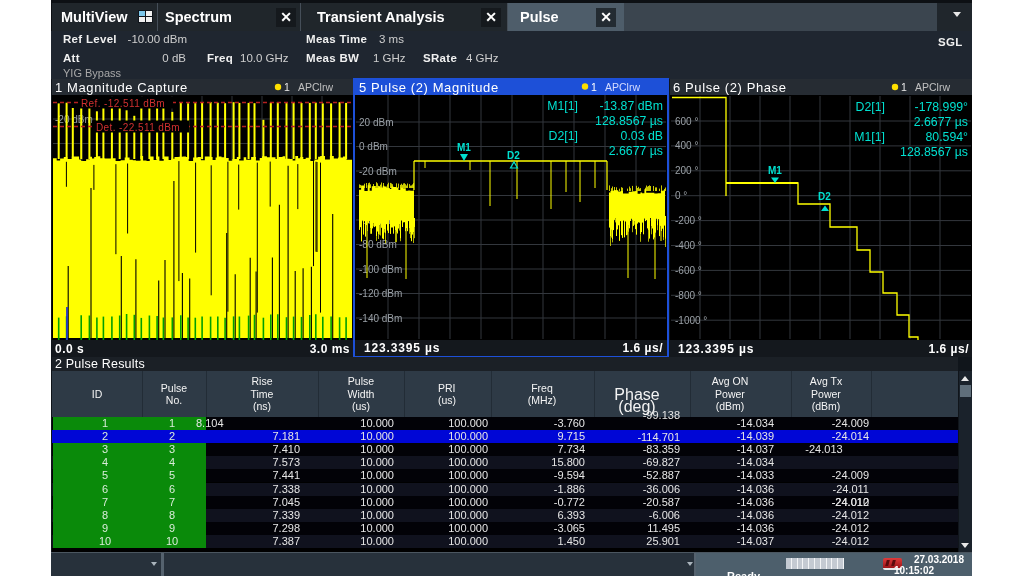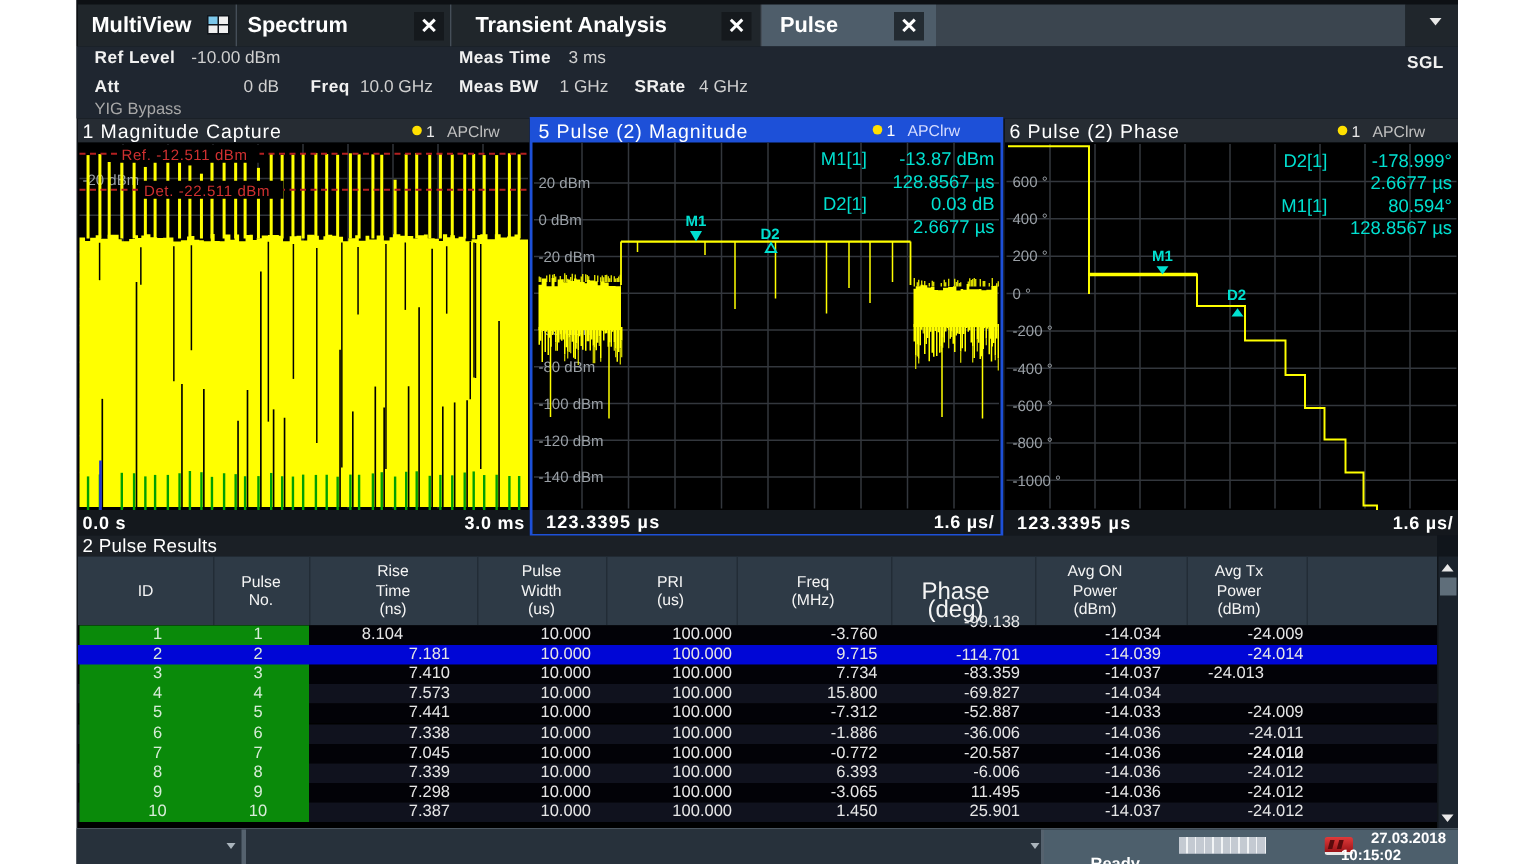--- a/index.html
+++ b/index.html
@@ -557,21 +557,21 @@
 <div style="position:absolute;left:690px;top:371px;width:1px;height:46px;background:#222c36;"></div>
 <div style="position:absolute;left:791px;top:371px;width:1px;height:46px;background:#222c36;"></div>
 <div style="position:absolute;left:871px;top:371px;width:1px;height:46px;background:#222c36;"></div>
 
 <div class="abs" style="left:52px;top:417px;width:906px;height:135px;background:#000;"></div>
 <div class="abs" style="left:53px;top:417px;width:153px;height:131px;background:#0a8a0a;z-index:2;"></div>
 <div class="abs" style="font-size:11px;">
 <div style="position:absolute;left:52px;top:417.0px;width:906px;height:13.1px;background:#020207;z-index:1;"></div>
     <div style="z-index:4;position:absolute;left:60px;top:417.0px;width:90px;height:13.1px;color:#d9ecd9;text-align:center;line-height:13.1px;">1</div>
     <div style="z-index:4;position:absolute;left:127px;top:417.0px;width:90px;height:13.1px;color:#d9ecd9;text-align:center;line-height:13.1px;">1</div>
-    <div style="z-index:4;position:absolute;left:210px;top:417.0px;width:90px;height:13.1px;color:#e6e6e6;text-align:center;line-height:13.1px;">8.104</div>
+    <div style="z-index:4;position:absolute;left:196px;top:417.0px;width:90px;height:13.1px;color:#e6e6e6;text-align:left;line-height:13.1px;">8.104</div>
     <div style="z-index:4;position:absolute;left:304px;top:417.0px;width:90px;height:13.1px;color:#e6e6e6;text-align:right;line-height:13.1px;">10.000</div>
     <div style="z-index:4;position:absolute;left:398px;top:417.0px;width:90px;height:13.1px;color:#e6e6e6;text-align:right;line-height:13.1px;">100.000</div>
     <div style="z-index:4;position:absolute;left:495px;top:417.0px;width:90px;height:13.1px;color:#e6e6e6;text-align:right;line-height:13.1px;">-3.760</div>
     <div style="z-index:4;position:absolute;left:590px;top:431px;width:90px;height:27px;color:#e6e6e6;text-align:right;line-height:13.1px;">-114.701</div>
     <div style="z-index:4;position:absolute;left:684px;top:417.0px;width:90px;height:13.1px;color:#e6e6e6;text-align:right;line-height:13.1px;">-14.034</div>
     <div style="z-index:4;position:absolute;left:779px;top:417.0px;width:90px;height:13.1px;color:#e6e6e6;text-align:right;line-height:13.1px;">-24.009</div>
 <div style="position:absolute;left:52px;top:430.1px;width:906px;height:13.1px;background:#0006d6;z-index:3;"></div>
     <div style="z-index:4;position:absolute;left:60px;top:430.1px;width:90px;height:13.1px;color:#d9ecd9;text-align:center;line-height:13.1px;">2</div>
     <div style="z-index:4;position:absolute;left:127px;top:430.1px;width:90px;height:13.1px;color:#d9ecd9;text-align:center;line-height:13.1px;">2</div>
     <div style="z-index:4;position:absolute;left:210px;top:430.1px;width:90px;height:13.1px;color:#e6e6e6;text-align:right;line-height:13.1px;">7.181</div>
@@ -600,21 +600,21 @@
     <div style="z-index:4;position:absolute;left:495px;top:456.3px;width:90px;height:13.1px;color:#e6e6e6;text-align:right;line-height:13.1px;">15.800</div>
     <div style="z-index:4;position:absolute;left:590px;top:456.3px;width:90px;height:13.1px;color:#e6e6e6;text-align:right;line-height:13.1px;">-69.827</div>
     <div style="z-index:4;position:absolute;left:684px;top:456.3px;width:90px;height:13.1px;color:#e6e6e6;text-align:right;line-height:13.1px;">-14.034</div>
     <div style="z-index:4;position:absolute;left:779px;top:456.3px;width:90px;height:13.1px;color:#e6e6e6;text-align:right;line-height:13.1px;margin-top:40px;">-24.010</div>
 <div style="position:absolute;left:52px;top:469.4px;width:906px;height:13.1px;background:#020207;z-index:1;"></div>
     <div style="z-index:4;position:absolute;left:60px;top:469.4px;width:90px;height:13.1px;color:#d9ecd9;text-align:center;line-height:13.1px;">5</div>
     <div style="z-index:4;position:absolute;left:127px;top:469.4px;width:90px;height:13.1px;color:#d9ecd9;text-align:center;line-height:13.1px;">5</div>
     <div style="z-index:4;position:absolute;left:210px;top:469.4px;width:90px;height:13.1px;color:#e6e6e6;text-align:right;line-height:13.1px;">7.441</div>
     <div style="z-index:4;position:absolute;left:304px;top:469.4px;width:90px;height:13.1px;color:#e6e6e6;text-align:right;line-height:13.1px;">10.000</div>
     <div style="z-index:4;position:absolute;left:398px;top:469.4px;width:90px;height:13.1px;color:#e6e6e6;text-align:right;line-height:13.1px;">100.000</div>
-    <div style="z-index:4;position:absolute;left:495px;top:469.4px;width:90px;height:13.1px;color:#e6e6e6;text-align:right;line-height:13.1px;">-7.312</div>
+    <div style="z-index:4;position:absolute;left:495px;top:469.4px;width:90px;height:13.1px;color:#e6e6e6;text-align:right;line-height:13.1px;">-9.594</div>
     <div style="z-index:4;position:absolute;left:590px;top:469.4px;width:90px;height:13.1px;color:#e6e6e6;text-align:right;line-height:13.1px;">-52.887</div>
     <div style="z-index:4;position:absolute;left:684px;top:469.4px;width:90px;height:13.1px;color:#e6e6e6;text-align:right;line-height:13.1px;">-14.033</div>
     <div style="z-index:4;position:absolute;left:779px;top:469.4px;width:90px;height:13.1px;color:#e6e6e6;text-align:right;line-height:13.1px;">-24.009</div>
 <div style="position:absolute;left:52px;top:482.5px;width:906px;height:13.1px;background:#10121e;z-index:1;"></div>
     <div style="z-index:4;position:absolute;left:60px;top:482.5px;width:90px;height:13.1px;color:#d9ecd9;text-align:center;line-height:13.1px;">6</div>
     <div style="z-index:4;position:absolute;left:127px;top:482.5px;width:90px;height:13.1px;color:#d9ecd9;text-align:center;line-height:13.1px;">6</div>
     <div style="z-index:4;position:absolute;left:210px;top:482.5px;width:90px;height:13.1px;color:#e6e6e6;text-align:right;line-height:13.1px;">7.338</div>
     <div style="z-index:4;position:absolute;left:304px;top:482.5px;width:90px;height:13.1px;color:#e6e6e6;text-align:right;line-height:13.1px;">10.000</div>
     <div style="z-index:4;position:absolute;left:398px;top:482.5px;width:90px;height:13.1px;color:#e6e6e6;text-align:right;line-height:13.1px;">100.000</div>
     <div style="z-index:4;position:absolute;left:495px;top:482.5px;width:90px;height:13.1px;color:#e6e6e6;text-align:right;line-height:13.1px;">-1.886</div>

